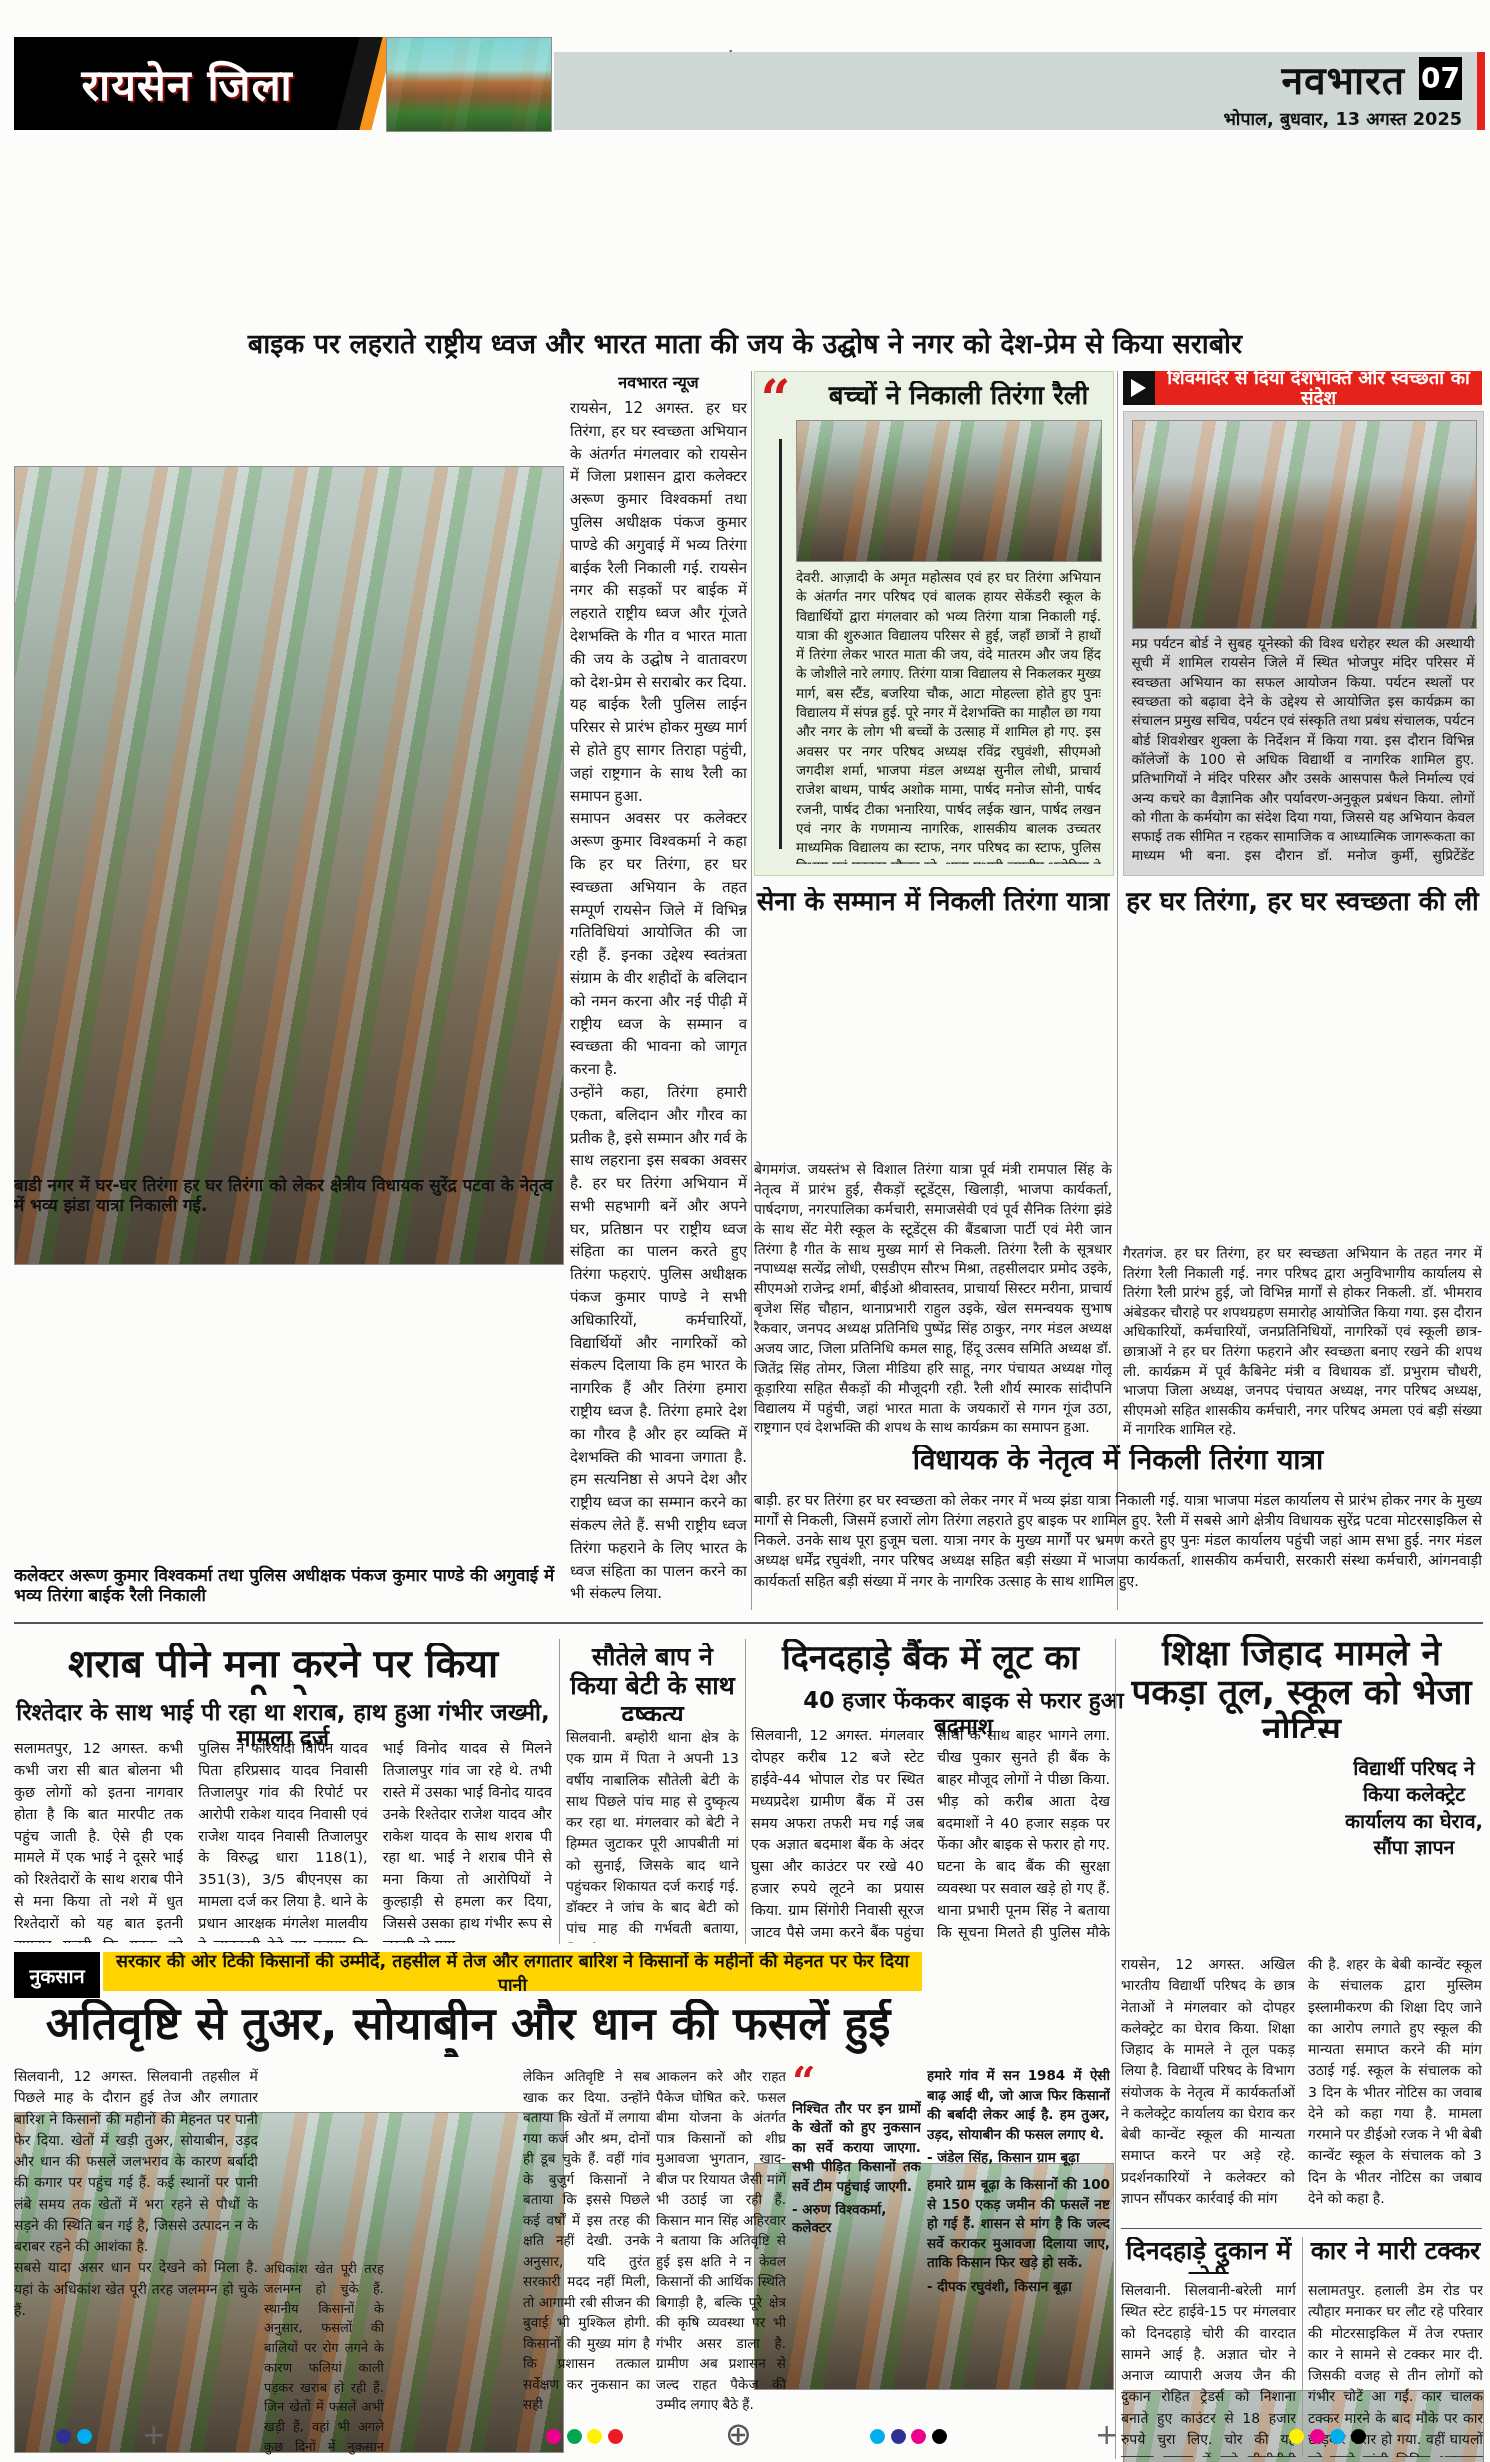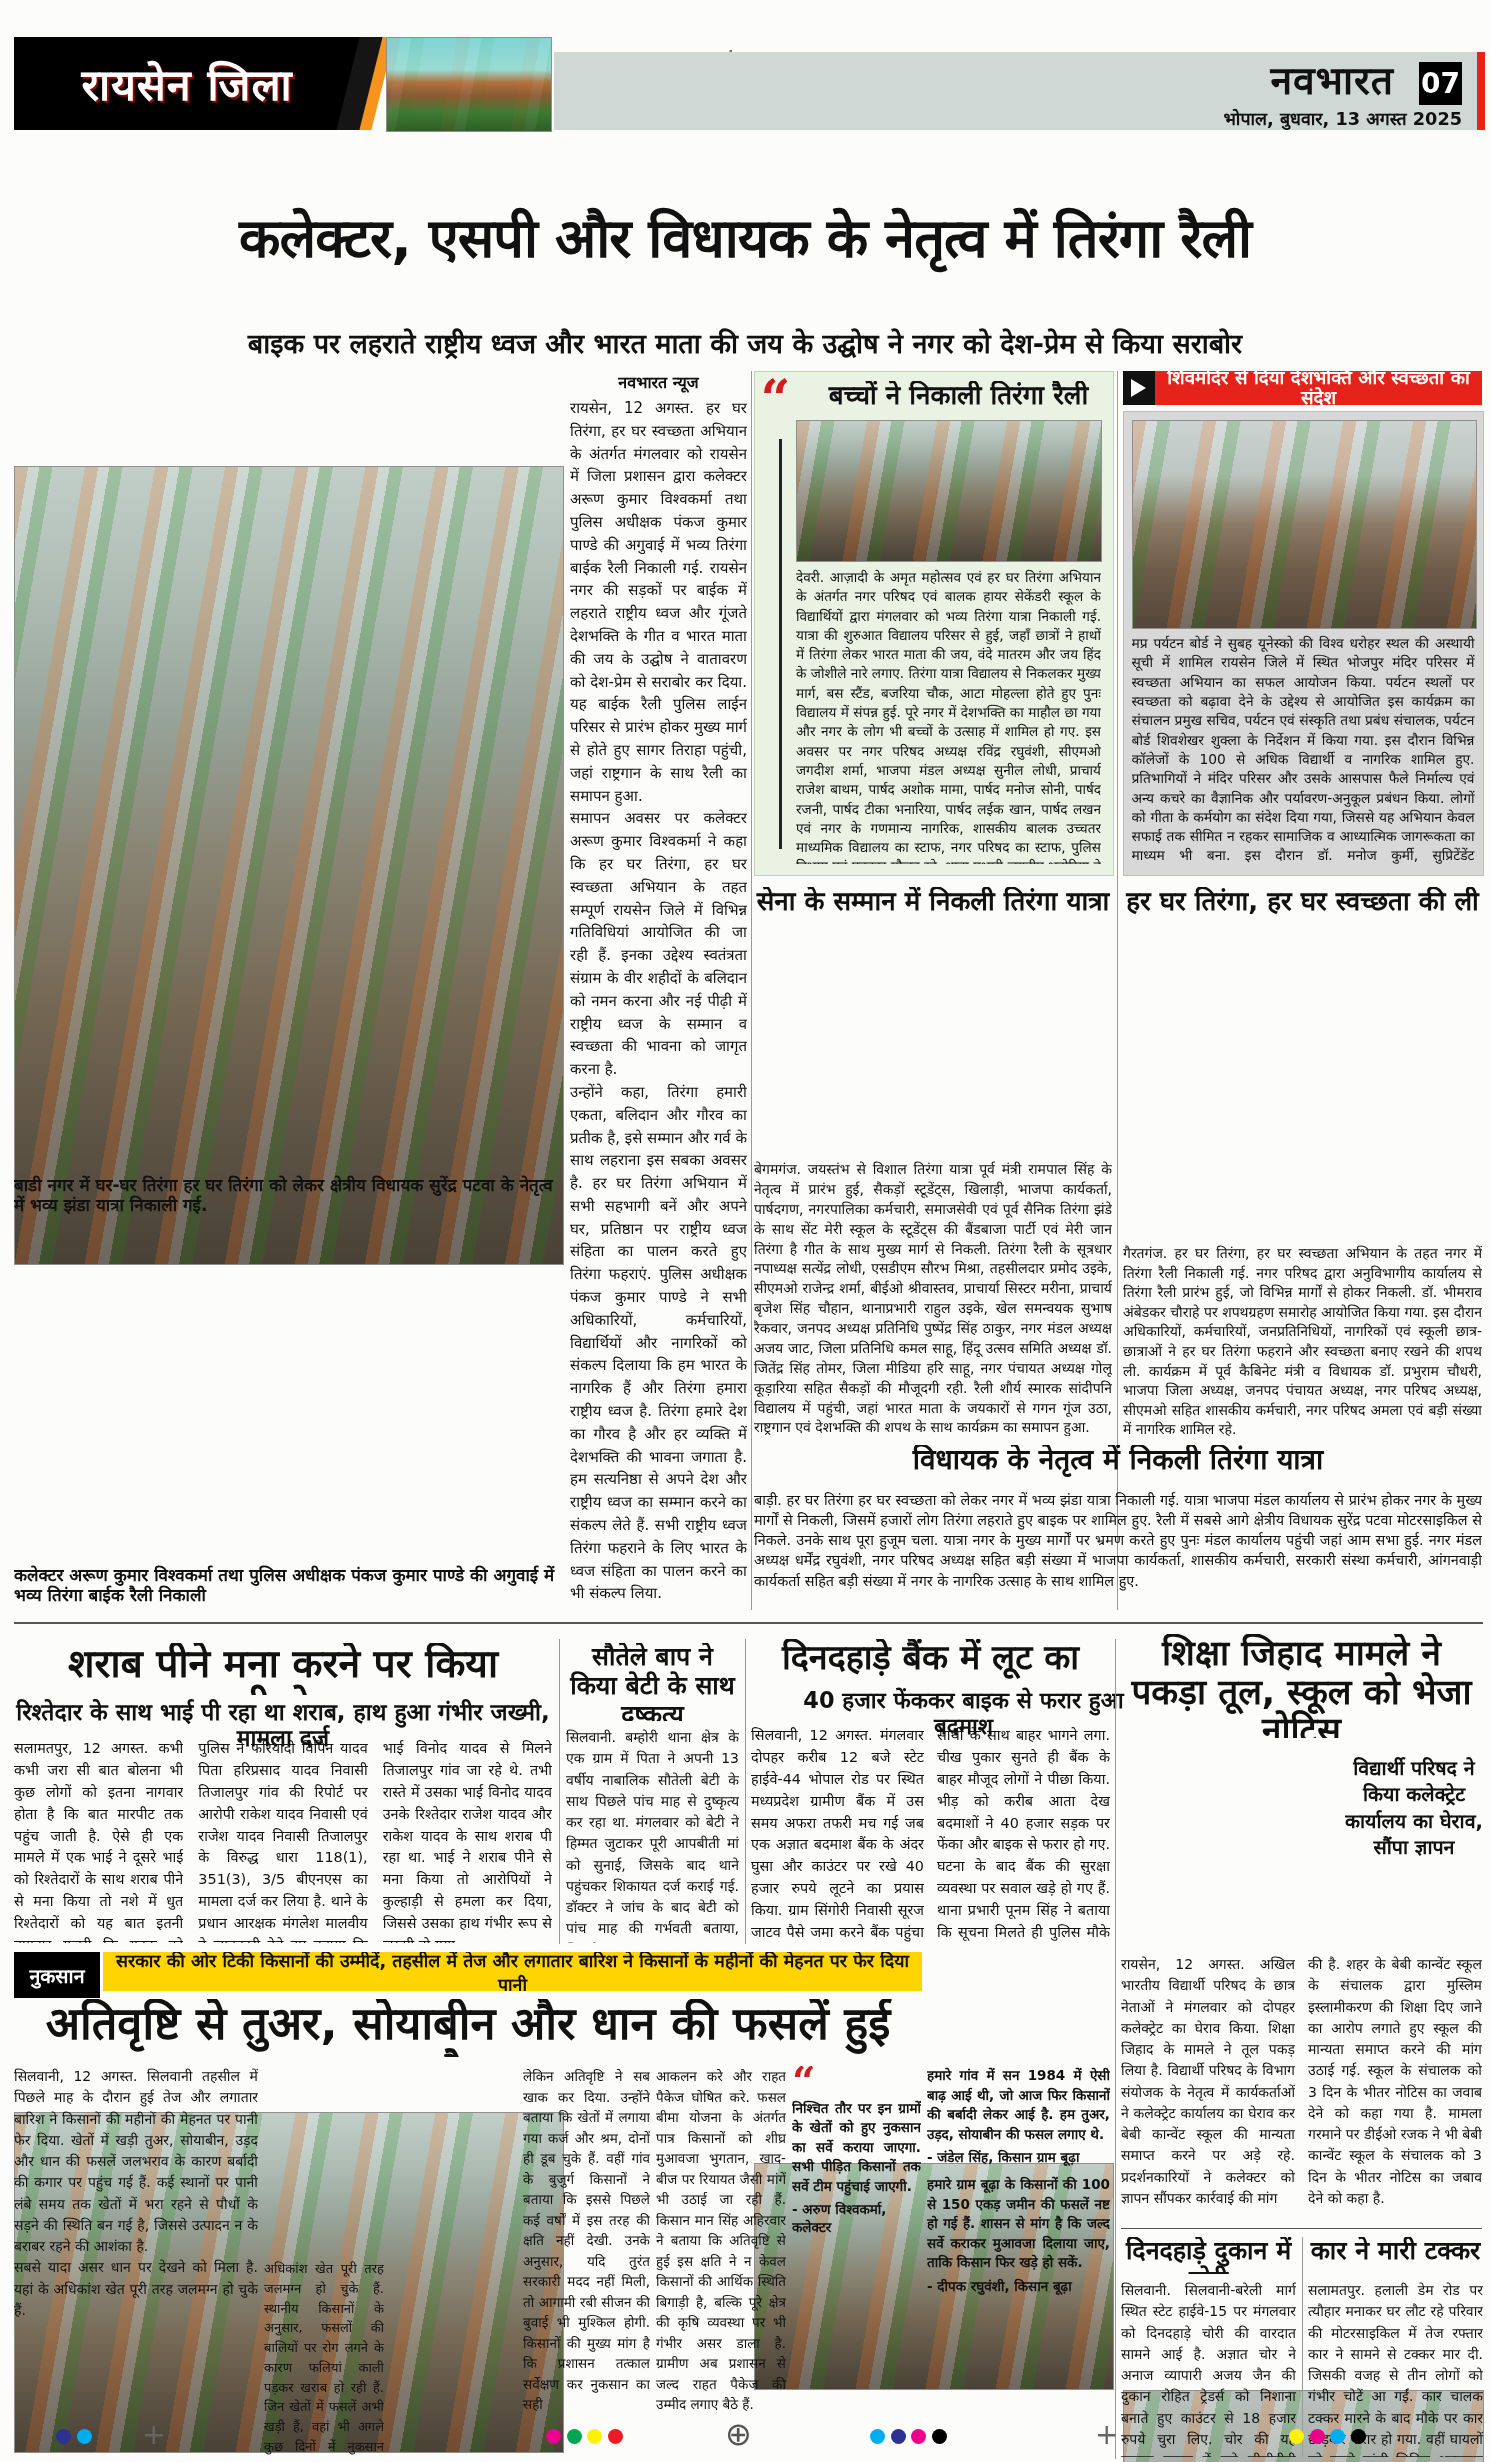--- a/index.html
+++ b/index.html
@@ -14,21 +14,21 @@
   .wedge-orange{background:#f7941d;transform:skewX(-14deg);}
   .photo{position:relative;overflow:hidden;border:0.9px solid #8f8f8f;
          background:linear-gradient(180deg,#c2cfc9 0%,#aebcb4 16%,#97a398 32%,#8a8676 48%,#746753 68%,#5c5244 85%,#4a4136 100%);}
   .photo::before{content:"";position:absolute;inset:0;opacity:.45;
          background:repeating-linear-gradient(100deg,rgba(243,112,33,.5) 0 13px,rgba(255,255,255,.45) 13px 24px,rgba(18,136,7,.45) 24px 37px,rgba(0,0,0,0) 37px 69px);}
   .photo--fort{background:linear-gradient(180deg,#7fd4d4 0%,#9adbd4 34%,#b0703d 48%,#8a5a33 62%,#3f7a33 80%,#2f5c27 100%);}
   .photo--fort::before{opacity:.12;}
   .photo--temple{background:linear-gradient(180deg,#ccd4d2 0%,#bcc5c2 26%,#8c7a66 50%,#6e5c49 72%,#53463a 100%);}
   .photo--saffron{background:linear-gradient(180deg,#b9c2bf 0%,#a7aca6 28%,#9a7a58 55%,#7a5f45 78%,#5c4936 100%);}
   .date-strip{background:#cfd8d5;display:flex;flex-direction:column;align-items:flex-end;justify-content:center;padding-right:15px;box-sizing:border-box;}
-  .mast-row{display:flex;align-items:flex-end;gap:25px;}
+  .mast-row{display:flex;align-items:center;gap:14px;}
   .masthead{font-size:39px;font-weight:800;letter-spacing:0.9px;}
   .pagenum{width:43px;height:43px;background:#000;color:#fff;font-size:28px;font-weight:800;display:flex;align-items:center;justify-content:center;}
   .dateline{font-size:17.7px;font-weight:700;margin-top:1.9px;}
   .red-bar{background:#e5231b;}
   
   .h-main{font-size:54px;font-weight:800;text-align:center;line-height:1.08;letter-spacing:-0.9px;}
   .h-sub{font-size:27px;font-weight:700;text-align:center;line-height:1.15;}
   .h-sec{font-size:26px;font-weight:800;text-align:center;line-height:1.1;overflow:hidden;}
   .h-mid{font-size:39px;font-weight:800;text-align:center;line-height:1.1;overflow:hidden;}
   .h-sm{font-size:25px;font-weight:800;text-align:center;line-height:1.15;overflow:hidden;}
@@ -73,21 +73,20 @@
   <div class="abs photo photo--fort" style="left:386px;top:37px;width:164px;height:93px;"></div>
   <div class="abs date-strip" style="left:554px;top:52px;width:923px;height:78px;">
     <div class="mast-row">
       <span class="masthead">नवभारत</span>
       <span class="pagenum">07</span>
     </div>
     <div class="dateline">भोपाल, बुधवार, 13 अगस्त 2025</div>
   </div>
   <div class="abs red-bar" style="left:1477px;top:52px;width:8.4px;height:78px;"></div>
 
-  <div class="abs h-main" style="left:14px;top:210px;width:1462px;height:114px;">कलेक्टर, एसपी और विधायक के नेतृत्व में तिरंगा रैली</div>
   <div class="abs h-sub" style="left:14px;top:328px;width:1462px;height:39px;">बाइक पर लहराते राष्ट्रीय ध्वज और भारत माता की जय के उद्घोष ने नगर को देश-प्रेम से किया सराबोर</div>
 
   <div class="abs photo" style="left:14px;top:371px;width:548px;height:797px;"></div>
   <div class="abs caption" style="left:14px;top:1175px;width:548px;height:39px;">बाडी नगर में घर-घर तिरंगा हर घर तिरंगा को लेकर क्षेत्रीय विधायक सुरेंद्र पटवा के नेतृत्व में भव्य झंडा यात्रा निकाली गई.</div>
   <div class="abs photo" style="left:14px;top:1218px;width:548px;height:339px;"></div>
   <div class="abs caption" style="left:14px;top:1565px;width:548px;height:39px;">कलेक्टर अरूण कुमार विश्वकर्मा तथा पुलिस अधीक्षक पंकज कुमार पाण्डे की अगुवाई में भव्य तिरंगा बाईक रैली निकाली</div>
 
   <div class="abs byline" style="left:570px;top:371px;width:177px;height:24px;">नवभारत न्यूज</div>
   <div class="abs bt" style="left:570px;top:397px;width:177px;height:1209px;">रायसेन, 12 अगस्त. हर घर तिरंगा, हर घर स्वच्छता अभियान के अंतर्गत मंगलवार को रायसेन में जिला प्रशासन द्वारा कलेक्टर अरूण कुमार विश्वकर्मा तथा पुलिस अधीक्षक पंकज कुमार पाण्डे की अगुवाई में भव्य तिरंगा बाईक रैली निकाली गई. रायसेन नगर की सड़कों पर बाईक में लहराते राष्ट्रीय ध्वज और गूंजते देशभक्ति के गीत व भारत माता की जय के उद्घोष ने वातावरण को देश-प्रेम से सराबोर कर दिया. यह बाईक रैली पुलिस लाईन परिसर से प्रारंभ होकर मुख्य मार्ग से होते हुए सागर तिराहा पहुंची, जहां राष्ट्रगान के साथ रैली का समापन हुआ.
 समापन अवसर पर कलेक्टर अरूण कुमार विश्वकर्मा ने कहा कि हर घर तिरंगा, हर घर स्वच्छता अभियान के तहत सम्पूर्ण रायसेन जिले में विभिन्न गतिविधियां आयोजित की जा रही हैं. इनका उद्देश्य स्वतंत्रता संग्राम के वीर शहीदों के बलिदान को नमन करना और नई पीढ़ी में राष्ट्रीय ध्वज के सम्मान व स्वच्छता की भावना को जागृत करना है.

